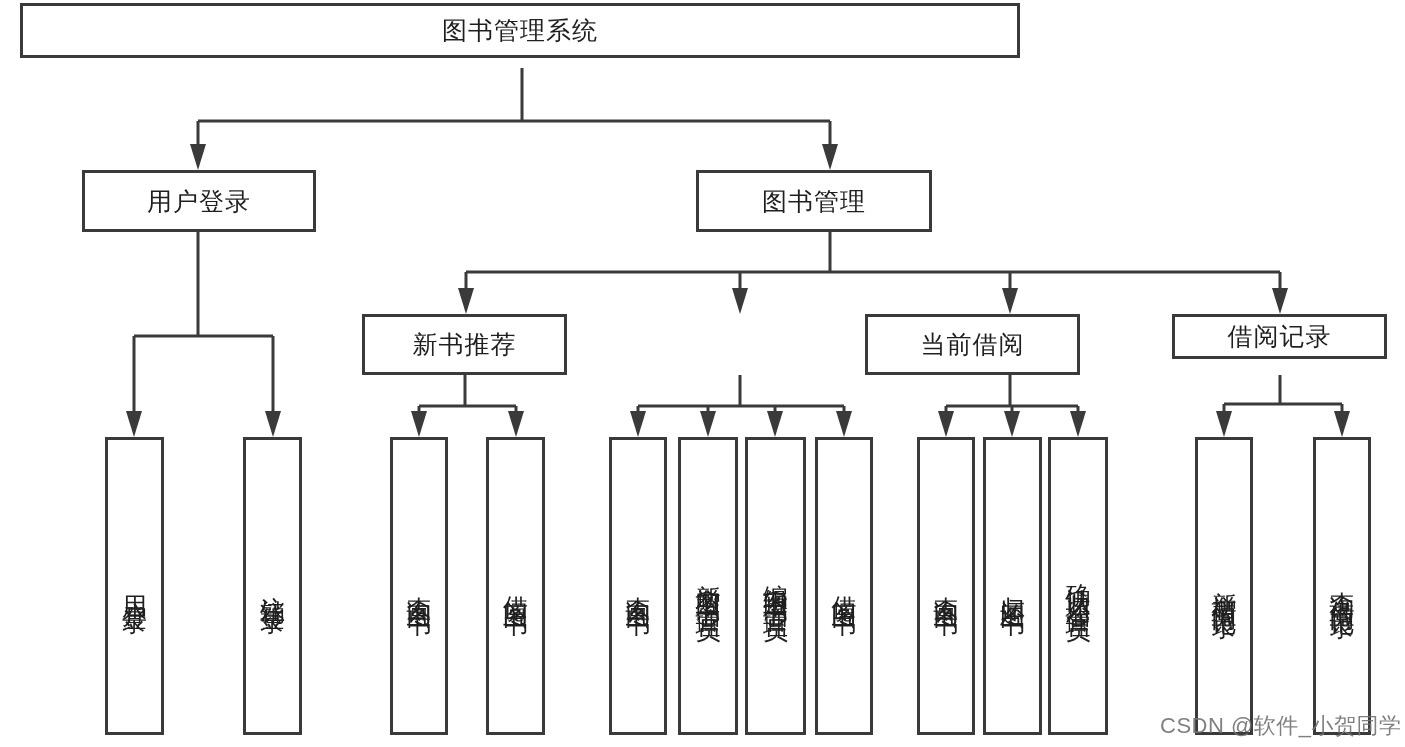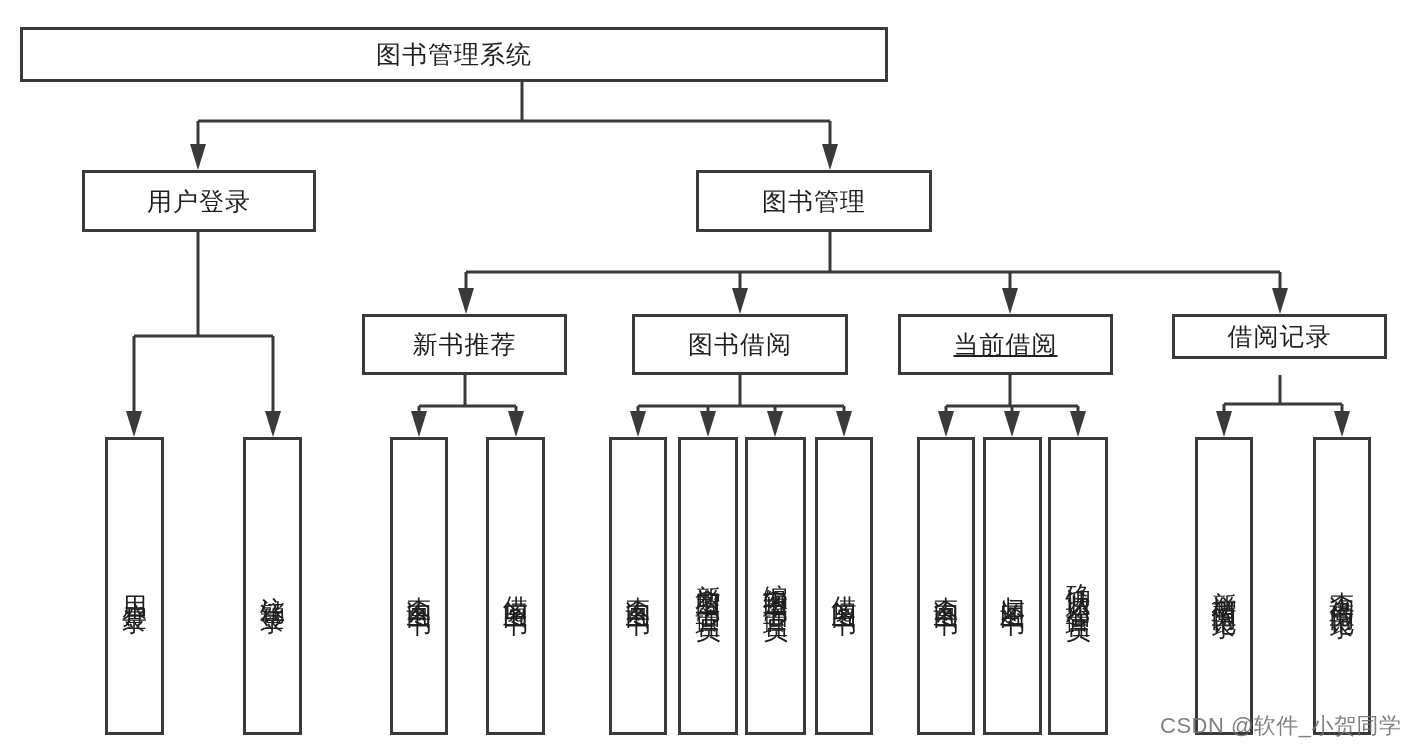--- a/index.html
+++ b/index.html
@@ -99,28 +99,27 @@
     <path d="M1010,375 V406 M946,406 H1078 M946,406 V414 M1012,406 V414 M1078,406 V414"></path>
     <polygon points="938,411 954,411 946,437"></polygon>
     <polygon points="1004,411 1020,411 1012,437"></polygon>
     <polygon points="1070,411 1086,411 1078,437"></polygon>
 
     <path d="M1280,375 V404 M1224,404 H1342 M1224,404 V414 M1342,404 V414"></path>
     <polygon points="1216,411 1232,411 1224,437"></polygon>
     <polygon points="1334,411 1350,411 1342,437"></polygon>
   </svg>
 
-  <div class="node hnode" style="left:20px; top:27px; width:868px; height:55px;">图书管理系统</div>
+  <div class="node hnode" style="left:20px; top:3px; width:1000px; height:55px;">图书管理系统</div>
 
   <div class="node hnode" style="left:82px; top:170px; width:234px; height:62px;">用户登录</div>
   <div class="node hnode" style="left:696px; top:170px; width:236px; height:62px;">图书管理</div>
 
   <div class="node hnode" style="left:362px; top:314px; width:205px; height:61px;">新书推荐</div>
-  <div class="node hnode" style="left:632px; top:314px; width:216px; height:61px;">图书借阅</div>
-  <div class="node hnode" style="left:898px; top:314px; width:215px; height:61px;text-decoration:underline;">当前借阅</div>
+  <div class="node hnode" style="left:865px; top:314px; width:215px; height:61px;">当前借阅</div>
   <div class="node hnode" style="left:1172px; top:314px; width:215px; height:45px;">借阅记录</div>
 
   <div class="node vnode" style="left:105px; top:437px; width:59px; height:298px;">用户登录</div>
   <div class="node vnode" style="left:243px; top:437px; width:59px; height:298px;">注销登录</div>
 
   <div class="node vnode" style="left:390px; top:437px; width:58px; height:298px;">查询图书</div>
   <div class="node vnode" style="left:486px; top:437px; width:59px; height:298px;">借阅图书</div>
 
   <div class="node vnode" style="left:609px; top:437px; width:58px; height:298px;">查询图书</div>
   <div class="node vnode" style="left:678px; top:437px; width:60px; height:298px;">新增图书（管理员）</div>

